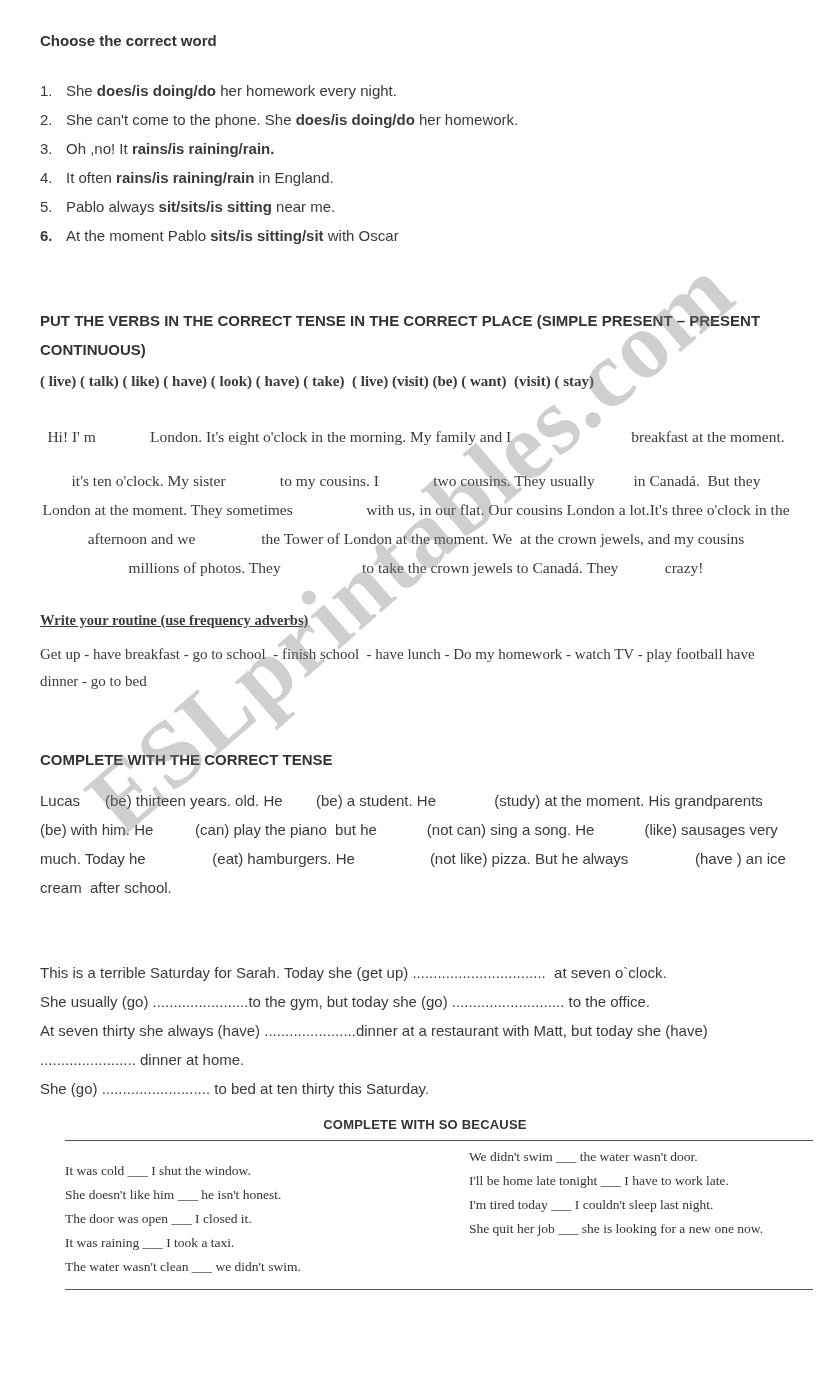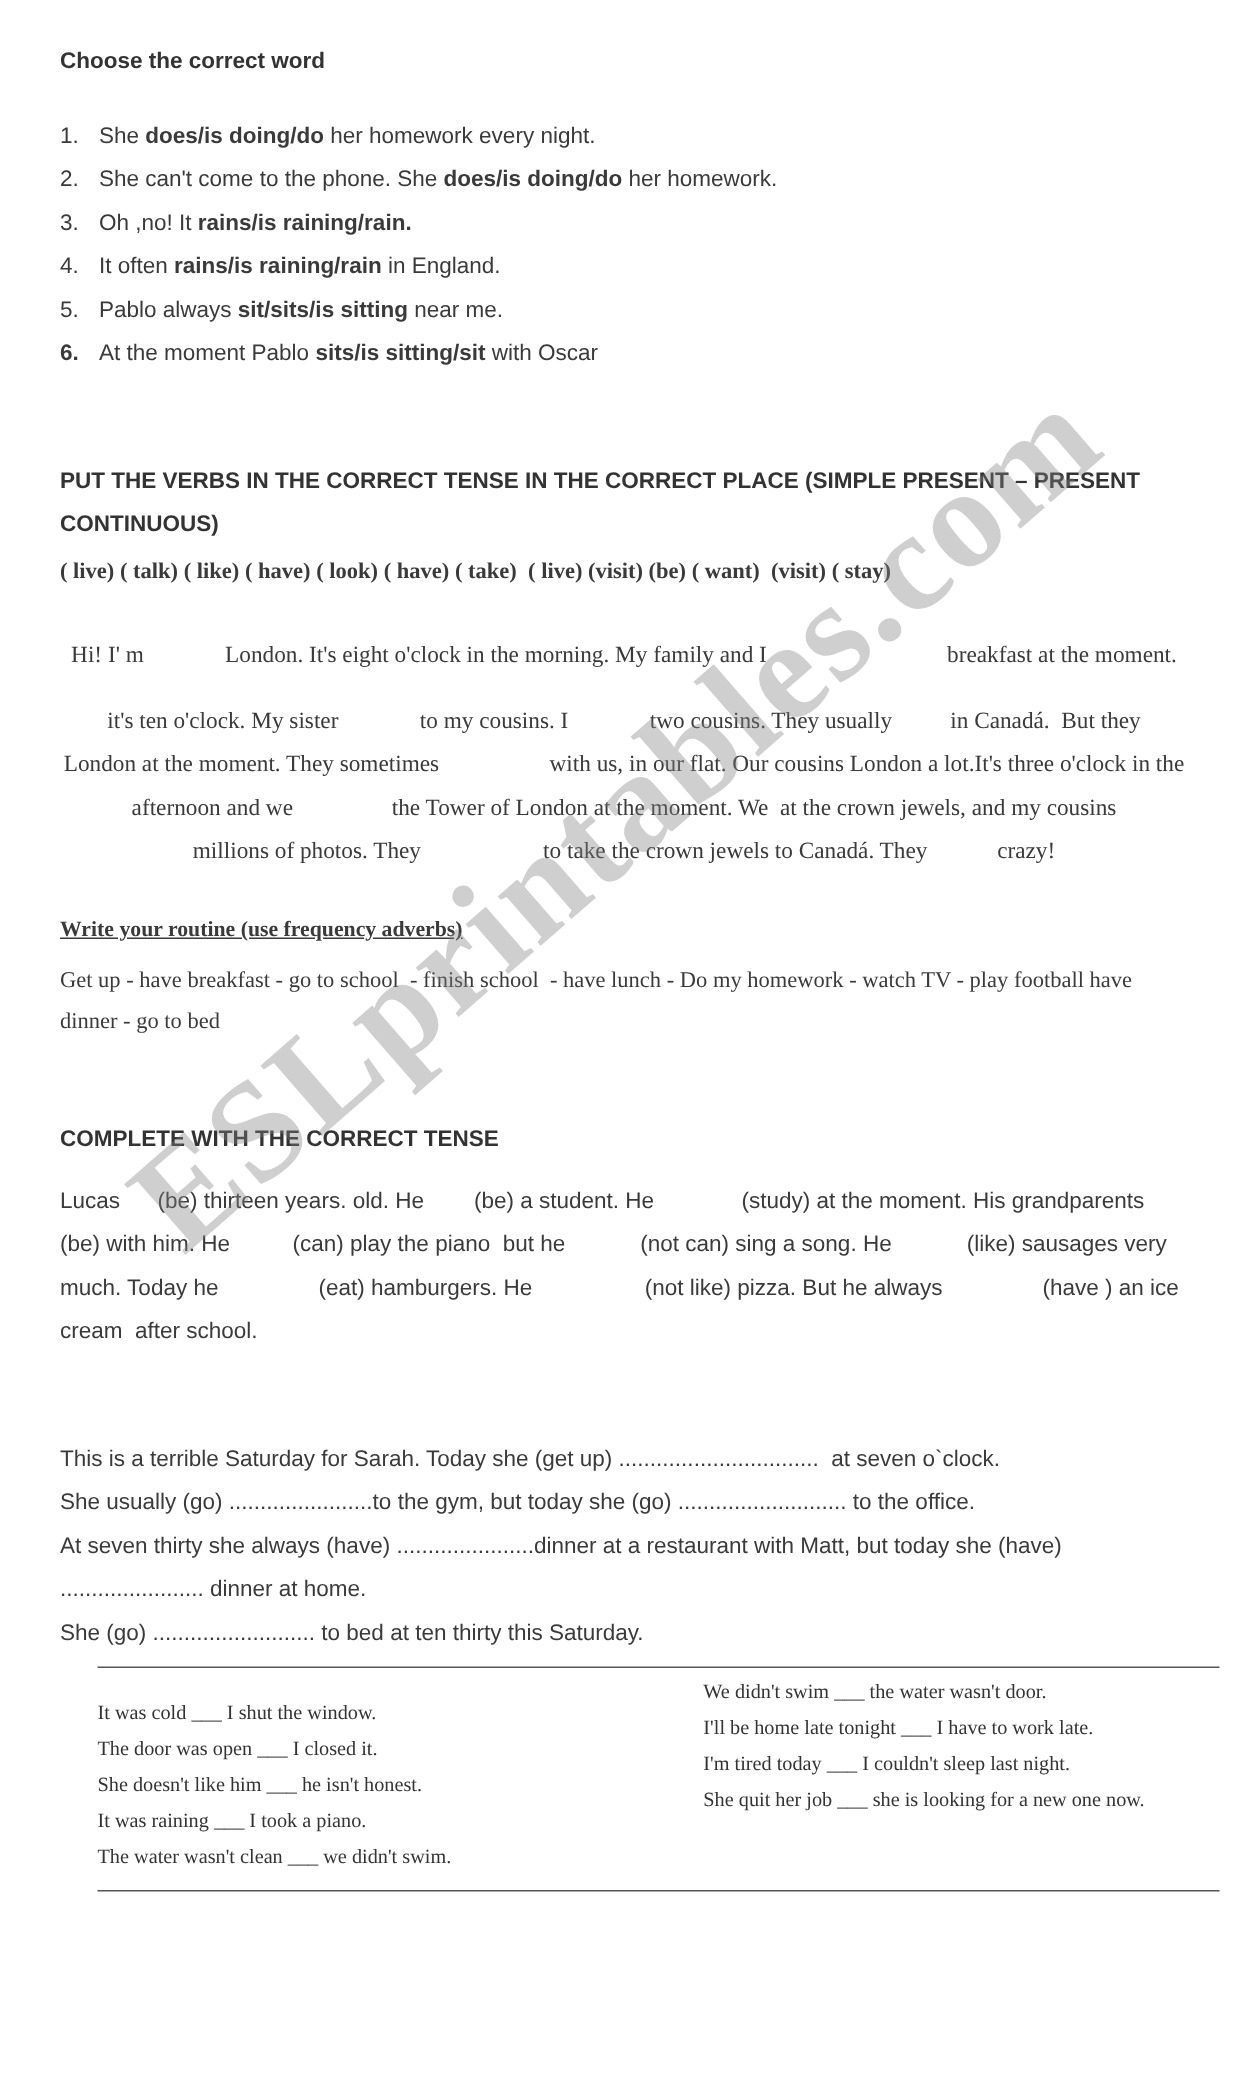--- a/index.html
+++ b/index.html
@@ -163,27 +163,28 @@
 
     <div class="lucas-para">Lucas      (be) thirteen years. old. He        (be) a student. He              (study) at the moment. His grandparents          (be) with him. He          (can) play the piano  but he            (not can) sing a song. He            (like) sausages very much. Today he                (eat) hamburgers. He                  (not like) pizza. But he always                (have ) an ice cream  after school.</div>
 
     <div class="sarah-block">
       <div class="sarah-line">This is a terrible Saturday for Sarah. Today she (get up) ................................  at seven o`clock.</div>
       <div class="sarah-line">She usually (go) .......................to the gym, but today she (go) ........................... to the office.</div>
       <div class="sarah-line">At seven thirty she always (have) ......................dinner at a restaurant with Matt, but today she (have) ....................... dinner at home.</div>
       <div class="sarah-line">She (go) .......................... to bed at ten thirty this Saturday.</div>
     </div>
 
+    <h2 class="h-sans so-heading">COMPLETE WITH SO BECAUSE</h2>
 
     <div class="so-table">
       <div class="so-left">
         <div class="so-row">It was cold ___ I shut the window.</div>
+        <div class="so-row">She doesn't like him ___ he isn't honest.</div>
         <div class="so-row">The door was open ___ I closed it.</div>
-        <div class="so-row">She doesn't like him ___ he isn't honest.</div>
-        <div class="so-row">It was raining ___ I took a piano.</div>
+        <div class="so-row">It was raining ___ I took a taxi.</div>
         <div class="so-row">The water wasn't clean ___ we didn't swim.</div>
       </div>
       <div class="so-right">
         <div class="so-row">We didn't swim ___ the water wasn't door.</div>
         <div class="so-row">I'll be home late tonight ___ I have to work late.</div>
         <div class="so-row">I'm tired today ___ I couldn't sleep last night.</div>
         <div class="so-row">She quit her job ___ she is looking for a new one now.</div>
       </div>
     </div>
 

